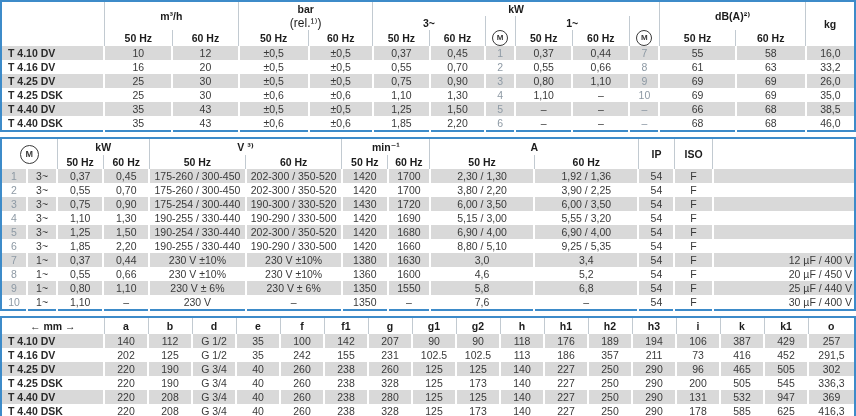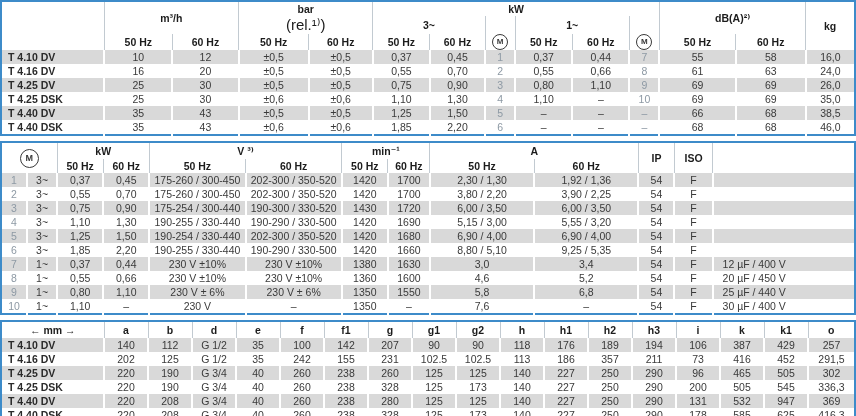--- a/index.html
+++ b/index.html
@@ -17,22 +17,22 @@
   tbody tr:nth-child(even){background:#ffffff;}
   .h1 th{height:14px;}
   .h2 th{height:13px;font-weight:bold;}
   .h3 th{height:14px;}
   #t2 .h1 th{height:16px;}
   #t2 .h2 th{height:14px;}
   #t3 thead th{height:16px;}
   td.model{text-align:left;font-weight:bold;color:#2a2a2a;padding-left:6px;}
   td.mnum{color:#8d99a4;}
   td.rownum{color:#8d99a4;}
-  td.cap{text-align:left;padding-left:9px;}
-  .sub{font-weight:bold;font-size:15px;margin-top:36px;}
+  td.cap{text-align:right;padding-left:9px;}
+  .sub{font-weight:bold;font-size:12px;margin-top:36px;}
   .mcirc{display:inline-flex;align-items:center;justify-content:center;
      width:17px;height:17px;border:1.4px solid #3a3a3a;border-radius:50%;
      font-size:9px;font-weight:bold;color:#3a3a3a;line-height:1;vertical-align:middle;}
   .mcirc.sm{width:14px;height:14px;font-size:8px;}
 </style>
 </head>
 <body>
 
 <div class="sheet">
 
@@ -108,21 +108,21 @@
           <td>±0,5</td>
           <td>±0,5</td>
           <td>0,55</td>
           <td>0,70</td>
           <td class="mnum">2</td>
           <td>0,55</td>
           <td>0,66</td>
           <td class="mnum">8</td>
           <td>61</td>
           <td>63</td>
-          <td>24,0</td>
+          <td>33,2</td>
         </tr>
         <tr>
           <td class="model">T 4.25 DV</td>
           <td>25</td>
           <td>30</td>
           <td>±0,5</td>
           <td>±0,5</td>
           <td>0,75</td>
           <td>0,90</td>
           <td class="mnum">3</td>

